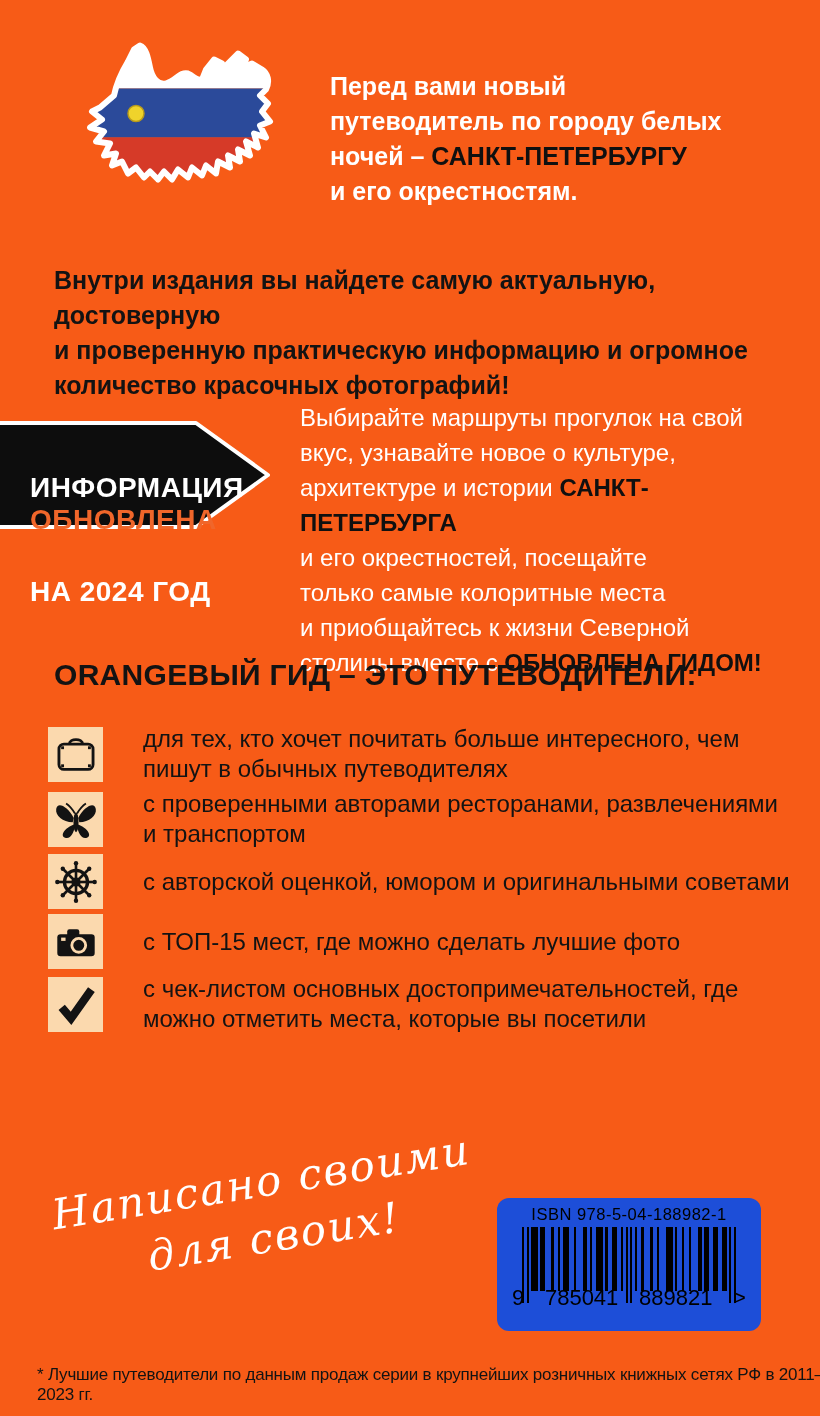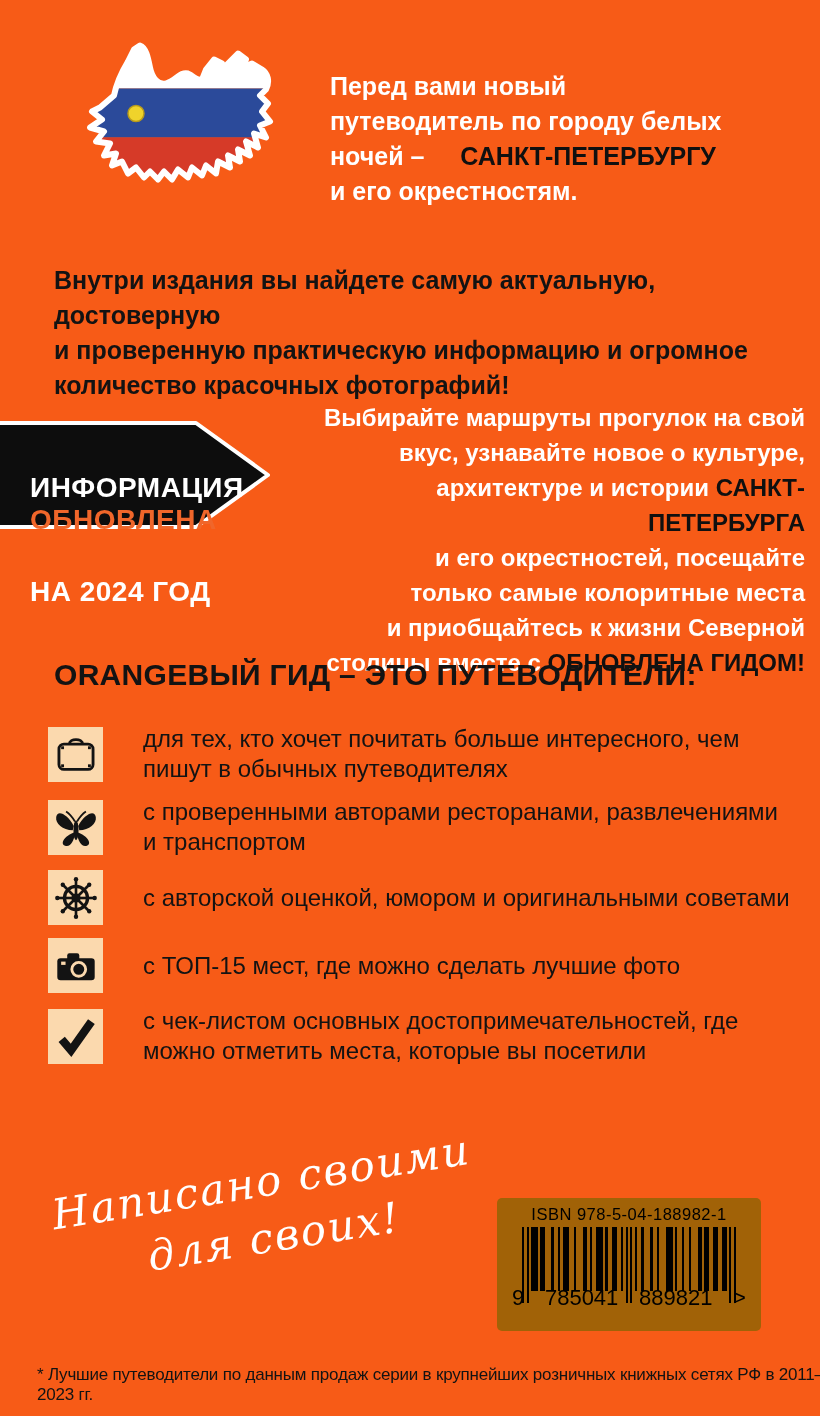--- a/index.html
+++ b/index.html
@@ -7,59 +7,59 @@
        background:#F75B17;font-family:"Liberation Sans",sans-serif;}
   .abs{position:absolute;}
   .pre{white-space:pre-line;}
 
   
   .map-wrap{left:76px;top:32px;width:200px;height:168px;}
 
   
   .intro{left:330px;top:44px;width:470px;font-size:25px;font-weight:bold;
          color:#FFFFFF;line-height:35px;}
-  .intro b{color:#101010;font-weight:bold;margin-left:29px;}
+  .intro b{color:#101010;font-weight:bold;}
 
   
   .about{left:54px;top:238px;width:730px;font-size:25px;font-weight:bold;
          color:#131313;line-height:35px;}
 
   
   .badge{left:0;top:420px;width:274px;height:110px;}
   .badge-text{position:absolute;left:30px;top:12px;font-weight:bold;
               font-size:28px;line-height:32px;letter-spacing:.5px;}
   .badge-l1,.badge-l3{color:#FFFFFF;margin-top:40px;}
   .badge-l2{color:#F0662A;}
 
   
-  .walks{left:300px;top:376px;width:505px;font-size:24px;font-weight:bold;
-         color:#FFFFFF;line-height:35px;text-align:right;}
+  .walks{left:300px;top:376px;width:505px;font-size:24px;font-weight:normal;
+         color:#FFFFFF;line-height:35px;}
   .walks b{color:#101010;}
 
   
   .features-heading{left:54px;top:658px;font-size:30px;font-weight:bold;
                     color:#131313;letter-spacing:.3px;}
   .features{left:48px;top:724px;width:748px;display:flex;
-            flex-direction:column;gap:13px;}
+            flex-direction:column;gap:5px;}
   .feature-row{display:flex;align-items:center;}
   .icon-box{flex:0 0 55px;width:55px;height:55px;background:#FBD9AE;
             display:flex;align-items:center;justify-content:center;}
   .feature-text{margin:0 0 0 40px;font-size:24px;line-height:30px;
                 color:#131313;font-weight:500;}
 
   
   .handwriting{left:48px;top:1188px;width:430px;color:#FFFFFF;
                font-family:"DejaVu Serif",serif;font-style:italic;
                font-size:42px;line-height:56px;transform:rotate(-9deg);
                transform-origin:left top;letter-spacing:2px;}
   .hw-l2{margin-left:88px;}
 
   
-  .barcode{left:497px;top:1198px;width:264px;height:133px;background:#a16207;
-           border-radius:5px;box-sizing:border-box;padding:7px 13px 4px;}
+  .barcode{left:497px;top:1198px;width:264px;height:133px;background:#1d4ed8;
+           border-radius:12px;box-sizing:border-box;padding:7px 13px 4px;}
   .isbn{font-size:16.5px;color:#000;text-align:center;letter-spacing:.5px;}
   .bars{height:64px;margin-top:3px;display:flex;justify-content:center;
         align-items:flex-start;}
   .bar{height:64px;}
   .bar.on{background:#000;}
   .bar.guard{height:76px;}
   .digits{display:flex;justify-content:space-between;align-items:flex-end;
           font-size:22px;color:#000;padding:0 2px;margin-top:-6px;
           position:relative;}
 

